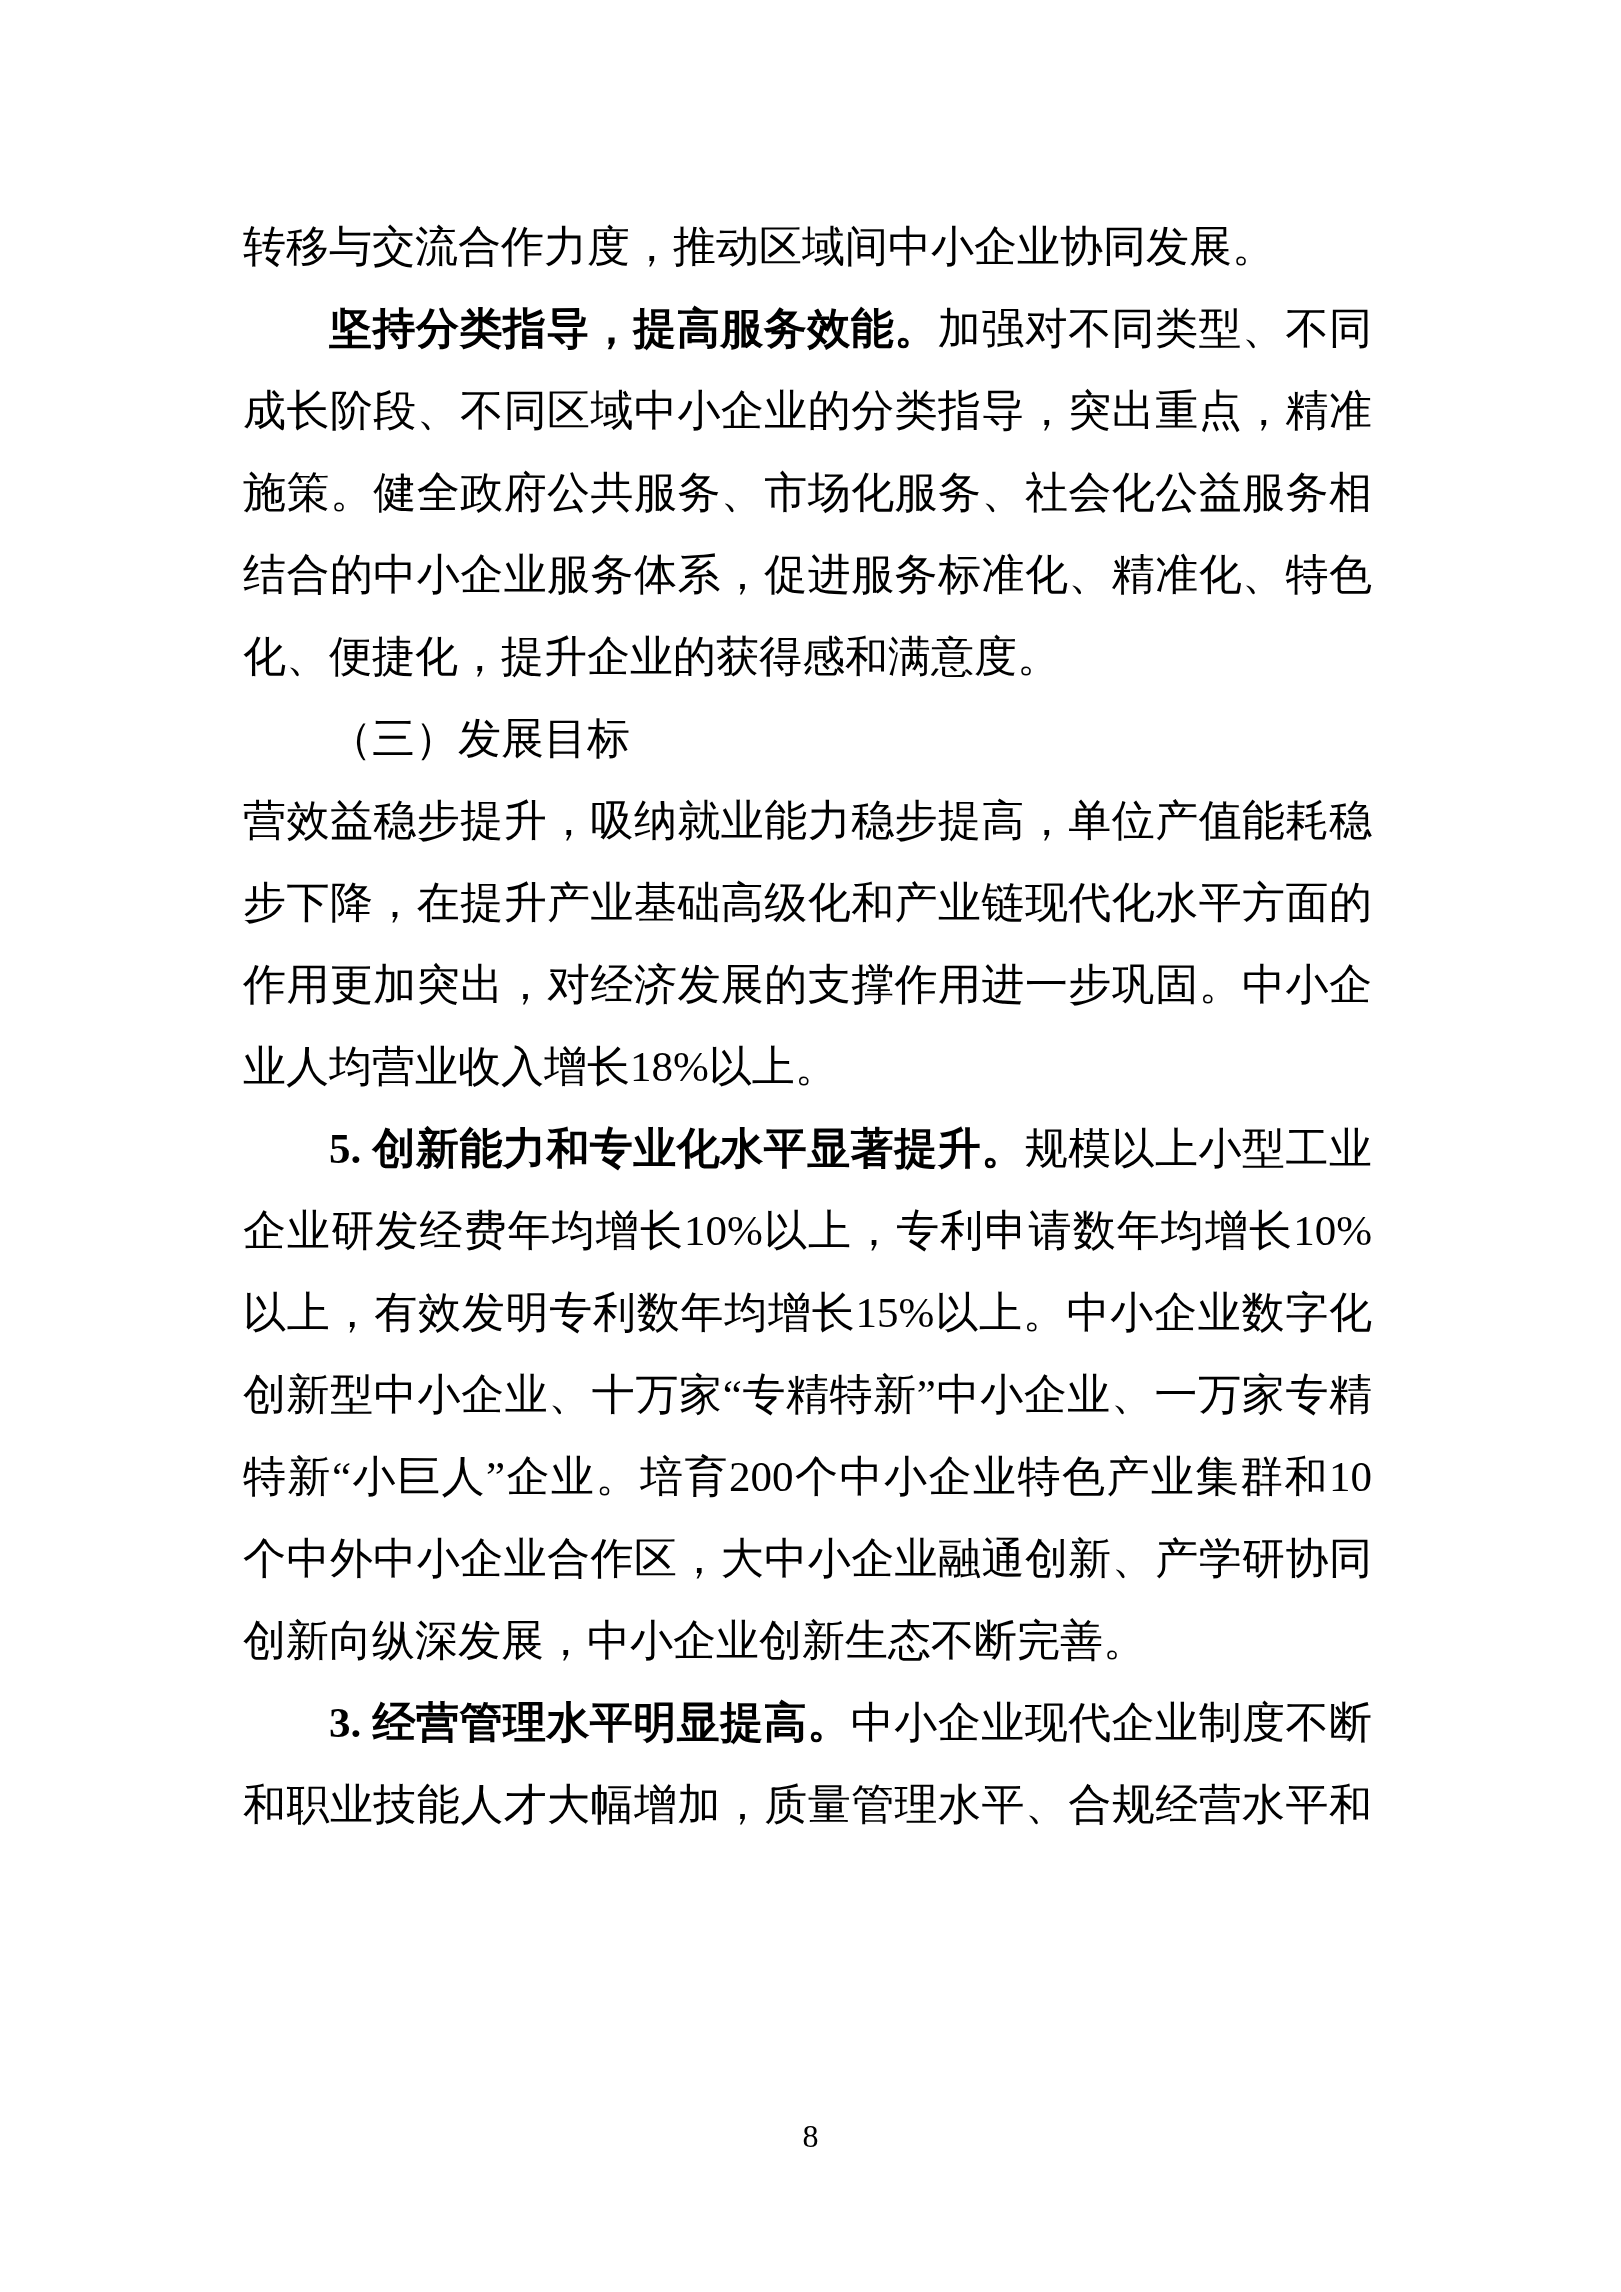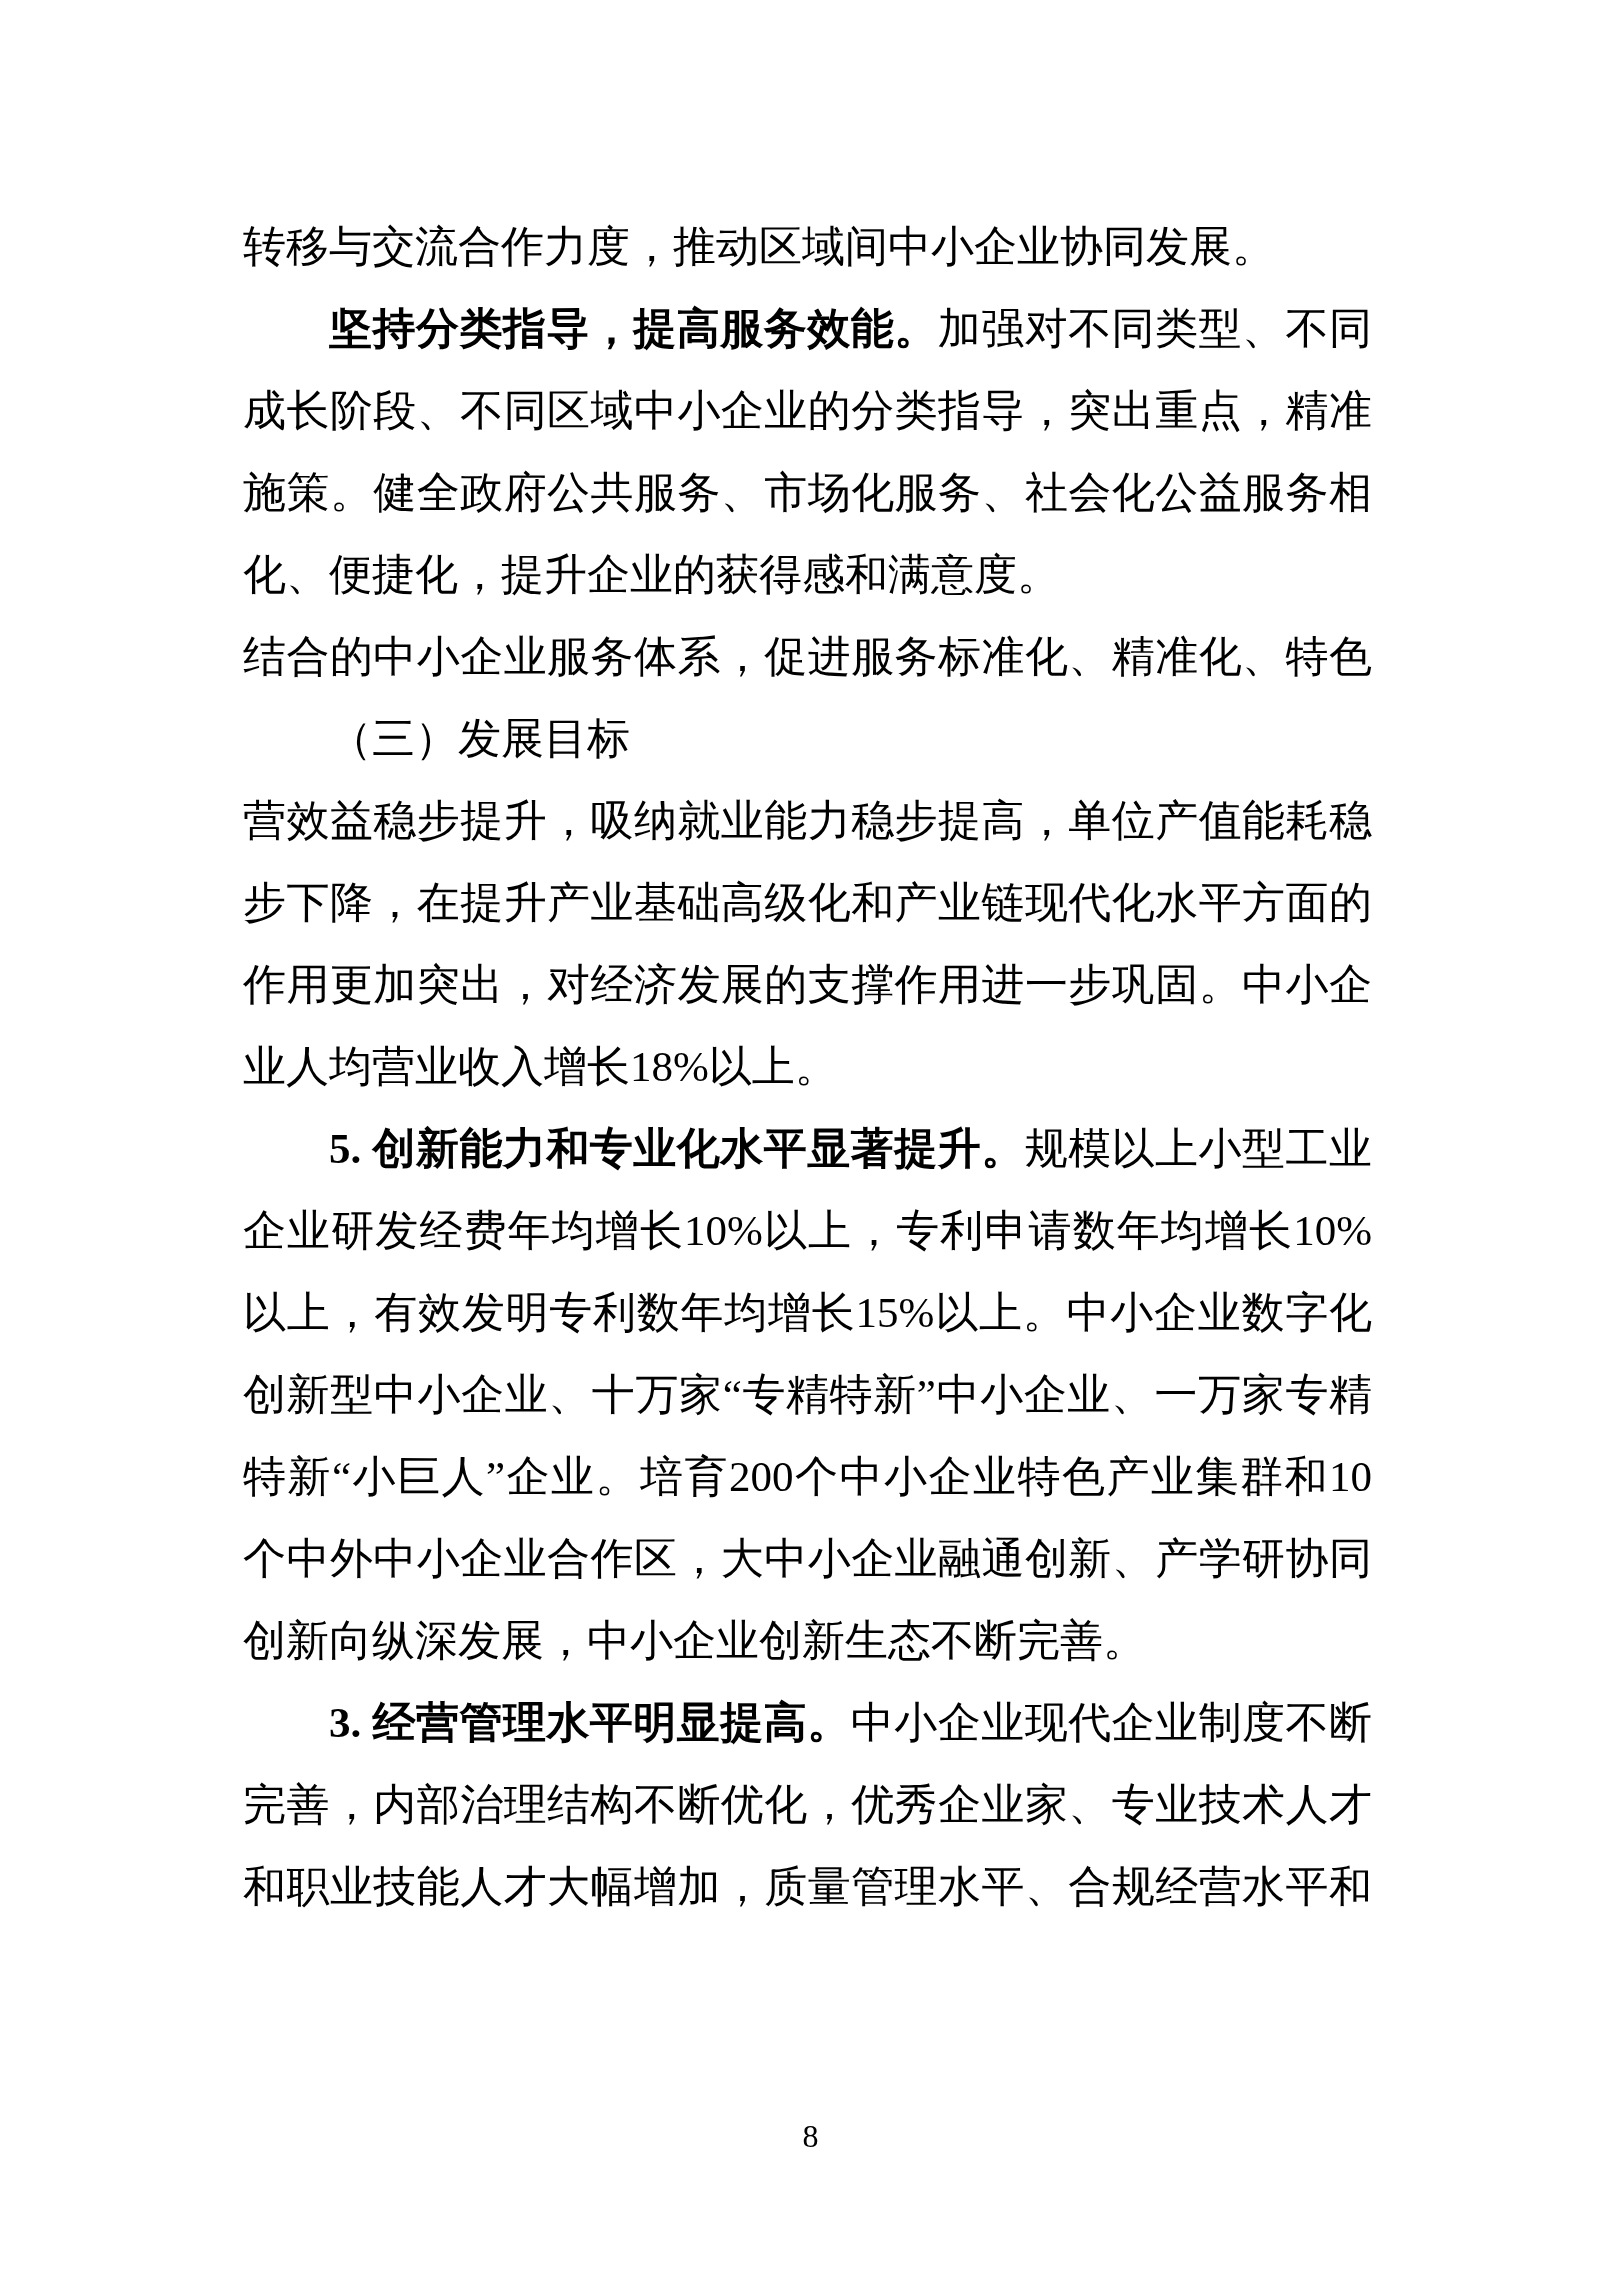--- a/index.html
+++ b/index.html
@@ -68,33 +68,32 @@
 </style>
 </head>
 <body>
 
 <div class="page">
   <div id="text-block">
       <div class="line"><span class="seg-regular">转移与交流合作力度，推动区域间中小企业协同发展。</span></div>
       <div class="line justify indent"><span class="seg-bold">坚持分类指导，提高服务效能。</span><span class="seg-regular">加强对不同类型、不同</span></div>
       <div class="line justify"><span class="seg-regular">成长阶段、不同区域中小企业的分类指导，突出重点，精准</span></div>
       <div class="line justify"><span class="seg-regular">施策。健全政府公共服务、市场化服务、社会化公益服务相</span></div>
+      <div class="line justify"><span class="seg-regular">结合的中小企业服务体系，促进服务标准化、精准化、特色</span></div>
       <div class="line"><span class="seg-regular">化、便捷化，提升企业的获得感和满意度。</span></div>
-      <div class="line justify"><span class="seg-regular">结合的中小企业服务体系，促进服务标准化、精准化、特色</span></div>
       <div class="line indent kaiti"><span class="seg-regular">（三）发展目标</span></div>
       <div class="line justify"><span class="seg-regular">营效益稳步提升，吸纳就业能力稳步提高，单位产值能耗稳</span></div>
       <div class="line justify"><span class="seg-regular">步下降，在提升产业基础高级化和产业链现代化水平方面的</span></div>
       <div class="line justify"><span class="seg-regular">作用更加突出，对经济发展的支撑作用进一步巩固。中小企</span></div>
       <div class="line"><span class="seg-regular">业人均营业收入增长18%以上。</span></div>
       <div class="line justify indent"><span class="seg-bold">5. 创新能力和专业化水平显著提升。</span><span class="seg-regular">规模以上小型工业</span></div>
       <div class="line justify"><span class="seg-regular">企业研发经费年均增长10%以上，专利申请数年均增长10%</span></div>
       <div class="line justify"><span class="seg-regular">以上，有效发明专利数年均增长15%以上。中小企业数字化</span></div>
       <div class="line justify"><span class="seg-regular">创新型中小企业、十万家“专精特新”中小企业、一万家专精</span></div>
       <div class="line justify"><span class="seg-regular">特新“小巨人”企业。培育200个中小企业特色产业集群和10</span></div>
       <div class="line justify"><span class="seg-regular">个中外中小企业合作区，大中小企业融通创新、产学研协同</span></div>
       <div class="line"><span class="seg-regular">创新向纵深发展，中小企业创新生态不断完善。</span></div>
       <div class="line justify indent"><span class="seg-bold">3. 经营管理水平明显提高。</span><span class="seg-regular">中小企业现代企业制度不断</span></div>
-      <div class="line justify"><span class="seg-regular">完善，内部治理结构不断优化，优秀企业家、专业技术人才</span></div>
       <div class="line justify"><span class="seg-regular">和职业技能人才大幅增加，质量管理水平、合规经营水平和</span></div>
     </div>
   <div class="page-number">8</div>
 </div>
 
 
 </body></html>

